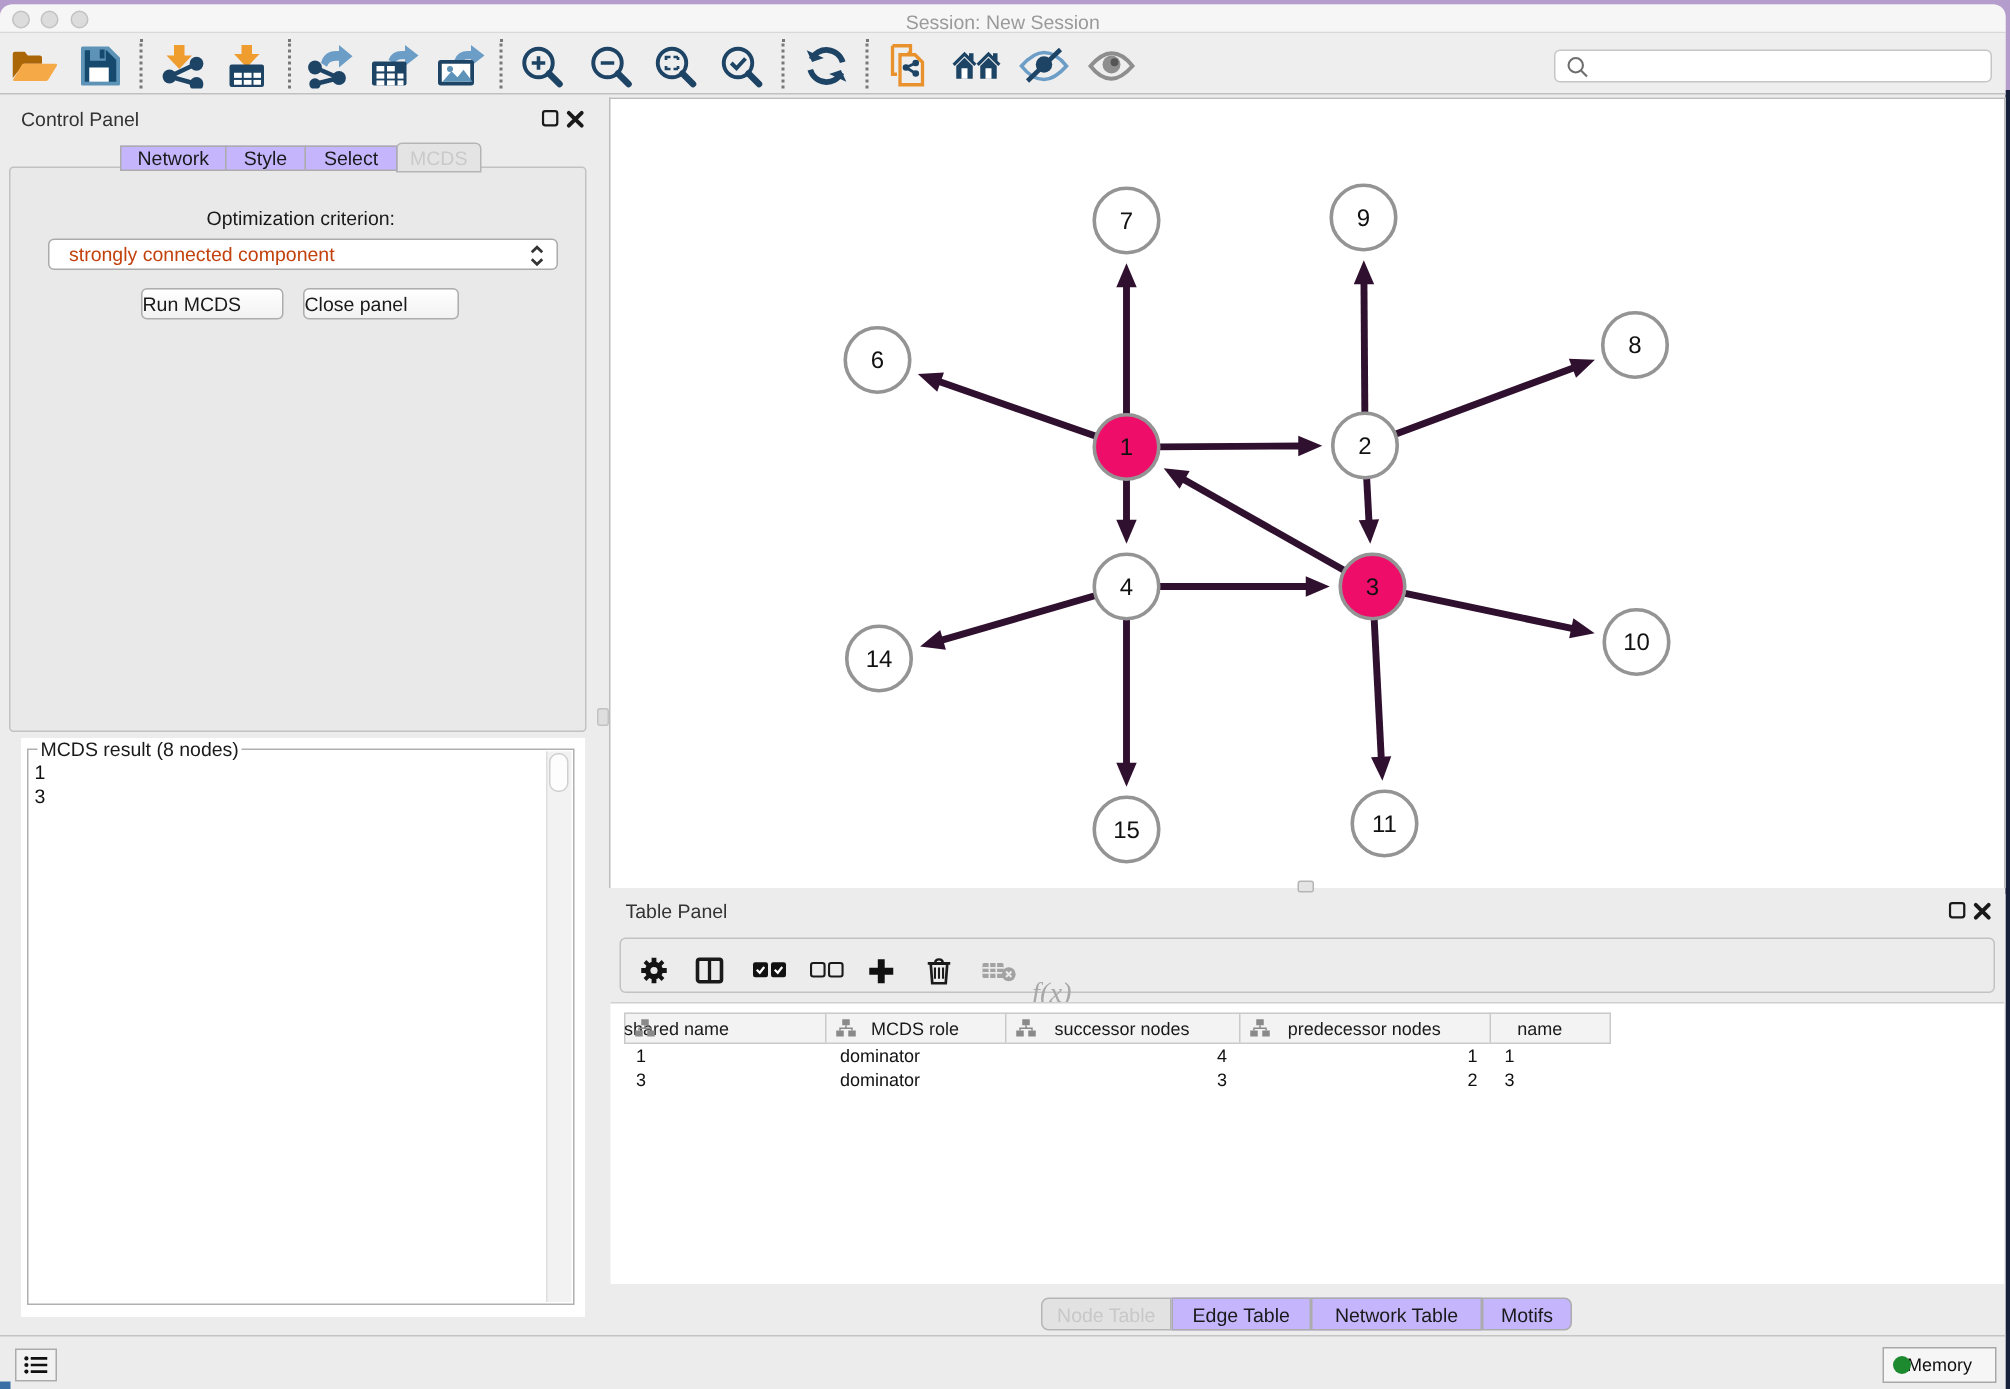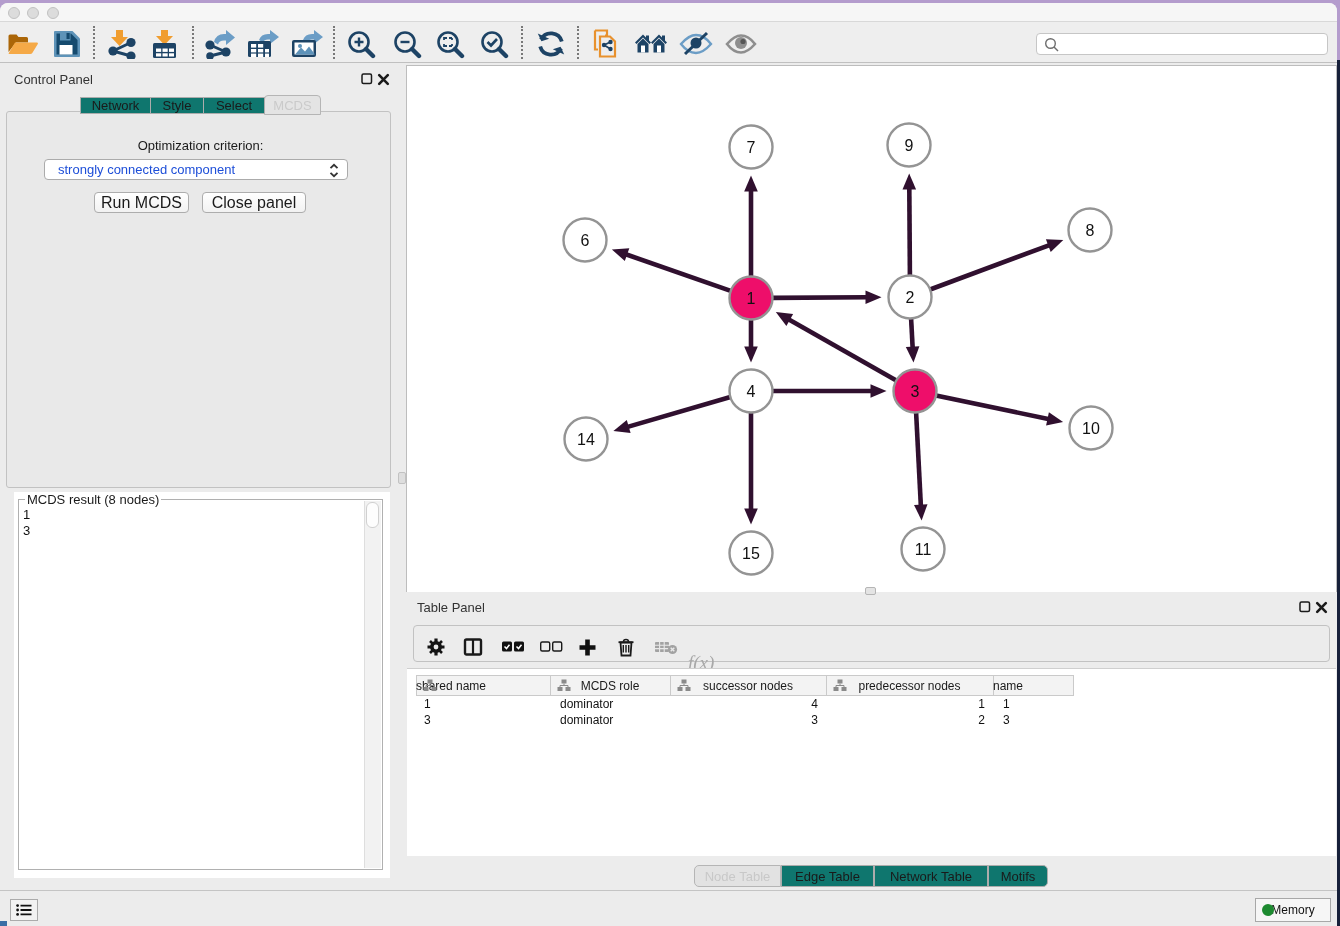--- a/index.html
+++ b/index.html
@@ -17,31 +17,32 @@
 .tsep{position:absolute;top:4px;height:33px;width:0;border-left:2px dotted #787878}
 #searchbox{position:absolute;left:1036px;top:11px;width:292px;height:22px;background:#fff;border:1px solid #c6c6c6;border-radius:4px}
 
 #cpanel{position:absolute;left:0;top:61px;width:392px;height:829px;background:#ececec}
 #netwin{position:absolute;left:406px;top:65px;width:931px;height:527px;background:#fff;border:1px solid #bdbdbd;border-bottom:none}
 #nettitle{position:absolute;left:0;top:0;width:929px;height:22px;background:linear-gradient(#f2f2f2,#d9d9d9);border-bottom:1px solid #a8a8a8}
 #tpanel{position:absolute;left:406px;top:596px;width:931px;height:294px;background:#ececec}
 #statusbar{position:absolute;left:0;top:890px;width:1337px;height:36px;background:#ececec;border-top:1px solid #c4c4c4}
 .panehead{font-size:13px;color:#333}
 
-.tab{position:absolute;top:0;height:18px;background:#0f766e;border:1px solid #acacac;font-size:13px;color:#1a1a1a;text-align:center;line-height:17px}
-
-.btn{position:absolute;background:linear-gradient(#ffffff,#f2f2f2);border:1px solid #adadad;border-radius:4px;font-size:16px;color:#1a1a1a;text-align:center}
+.tab{position:absolute;top:0;height:18px;background:#c4b5fd;border:1px solid #acacac;font-size:13px;color:#1a1a1a;text-align:center;line-height:17px}
+
+.btn{position:absolute;background:linear-gradient(#ffffff,#f2f2f2);border:1px solid #adadad;border-radius:4px;font-size:13px;color:#1a1a1a;}
 </style></head>
 <body>
 <div id="win"></div>
 <div id="rightstrip"></div>
 <div id="titlebar">
   <div class="tl" style="left:8px"></div>
   <div class="tl" style="left:27px"></div>
   <div class="tl" style="left:47px"></div>
+  <div id="wtitle">Session: New Session</div>
 </div>
 <div id="toolbar">
 <svg class="ticon" style="left:7px" width="32" height="30" viewBox="0 0 32 30">
       <path d="M1.5 23 V7 q0-1.5 1.5-1.5 h6.5 l2 2.5 h8 q1.5 0 1.5 1.5 v4 h-12 z" fill="#ab6608"></path>
       <path d="M1.5 24.5 L8 13.5 h22 q1.5 0 0.8 1.5 l-5.5 9 q-0.6 1 -2 1 h-20 q-1.6 0 -1.8 -0.5 z" fill="#f5a947"></path>
     </svg>
 <svg class="ticon" style="left:51px" width="32" height="30" viewBox="0 0 32 30">
       <path d="M3 3 q0-1 1-1 h17.5 l7.5 7.5 V27 q0 1 -1 1 H4 q-1 0 -1-1 z" fill="#5e93b8"></path>
       <path d="M5.5 4.5 h14.5 l6.5 6.5 V25.5 H5.5 z" fill="#154a6e"></path>
       <rect x="9" y="2.5" width="10.5" height="9" fill="#5e93b8"></rect>
@@ -164,21 +165,21 @@
       <path d="M2.2 2.2 L10.8 10.8 M10.8 2.2 L2.2 10.8" stroke="#1a1a1a" stroke-width="2.6" stroke-linecap="round"></path>
     </svg>
 
   <div style="position:absolute;left:6px;top:50px;width:385px;height:377px;background:#e9e9e9;border:1px solid #c2c2c2;border-radius:3px"></div>
 
   <div class="tab" style="left:264px;top:34px;width:57px;height:20px;background:#e4e4e4;border-color:#b5b5b5;border-radius:4px 4px 0 0;color:#cacaca;line-height:19px">MCDS</div>
   <div class="tab" style="left:80px;top:36px;width:71px;height:17px;line-height:16px">Network</div>
   <div class="tab" style="left:150px;top:36px;width:54px;height:17px;line-height:16px">Style</div>
   <div class="tab" style="left:203px;top:36px;width:62px;height:17px;line-height:16px">Select</div>
   <div style="position:absolute;left:8px;top:77px;width:385px;font-size:13px;color:#1a1a1a;text-align:center">Optimization criterion:</div>
-  <div style="position:absolute;left:44px;top:98px;width:304px;height:21px;background:#fff;border:1px solid #ababab;border-radius:4px;font-size:13px;color:#1d4ed8;line-height:20px;padding-left:13px">strongly connected component
+  <div style="position:absolute;left:32px;top:98px;width:340px;height:21px;background:#fff;border:1px solid #ababab;border-radius:4px;font-size:13px;color:#c2410c;line-height:20px;padding-left:13px">strongly connected component
     <svg style="position:absolute;right:7px;top:3px" width="12" height="15" viewBox="0 0 12 15">
         <path d="M2.5 5.2 L6 1.8 L9.5 5.2 M2.5 9.8 L6 13.2 L9.5 9.8" stroke="#333" stroke-width="1.8" fill="none"></path>
       </svg>
   </div>
   <div class="btn" style="left:94px;top:131px;width:95px;height:21px;line-height:20px">Run MCDS</div>
   <div class="btn" style="left:202px;top:131px;width:104px;height:21px;line-height:20px">Close panel</div>
 
   <div style="position:absolute;left:14px;top:431px;width:376px;height:386px;background:#fff"></div>
   <div style="position:absolute;left:18px;top:438px;width:365px;height:371px;border:1px solid #b0b0b0"></div>
   <div style="position:absolute;left:25px;top:431px;background:#fff;font-size:13px;color:#1a1a1a;padding:0 2px">MCDS result (8 nodes)</div>
@@ -320,21 +321,21 @@
       </svg>
   <div style="position:absolute;left:420px;top:80px;width:1px;height:19px;background:#cacaca"></div>
   <div style="position:absolute;left:420px;top:83px;width:167px;text-align:center;font-size:12px;color:#1a1a1a">predecessor nodes</div>
   <svg style="position:absolute;left:427px;top:83px" width="14" height="13" viewBox="0 0 14 13">
         <rect x="4.5" y="0.5" width="5" height="4" fill="#8a8a8a"></rect>
         <rect x="0.5" y="8" width="5" height="4" fill="#8a8a8a"></rect>
         <rect x="8.5" y="8" width="5" height="4" fill="#8a8a8a"></rect>
         <path d="M7 4.5 v2 M3 8 v-1.5 h8 V8" stroke="#8a8a8a" stroke-width="1" fill="none"></path>
       </svg>
   <div style="position:absolute;left:587px;top:80px;width:1px;height:19px;background:#cacaca"></div>
-  <div style="position:absolute;left:587px;top:83px;width:67px;text-align:left;font-size:12px;color:#1a1a1a">name</div>
+  <div style="position:absolute;left:587px;top:83px;width:67px;text-align:center;font-size:12px;color:#1a1a1a">name</div>
   </div>
   <div class="trow" style="position:absolute;left:10px;top:101px;width:920px;height:16px;font-size:12px;color:#111">
     <span style="position:absolute;left:8px">1</span>
       <span style="position:absolute;left:144px">dominator</span>
       <span style="position:absolute;left:264px;width:138px;text-align:right">4</span>
       <span style="position:absolute;left:420px;width:149px;text-align:right">1</span>
       <span style="position:absolute;left:587px">1</span>
   </div>
   <div class="trow" style="position:absolute;left:10px;top:117px;width:920px;height:16px;font-size:12px;color:#111">
     <span style="position:absolute;left:8px">3</span>

